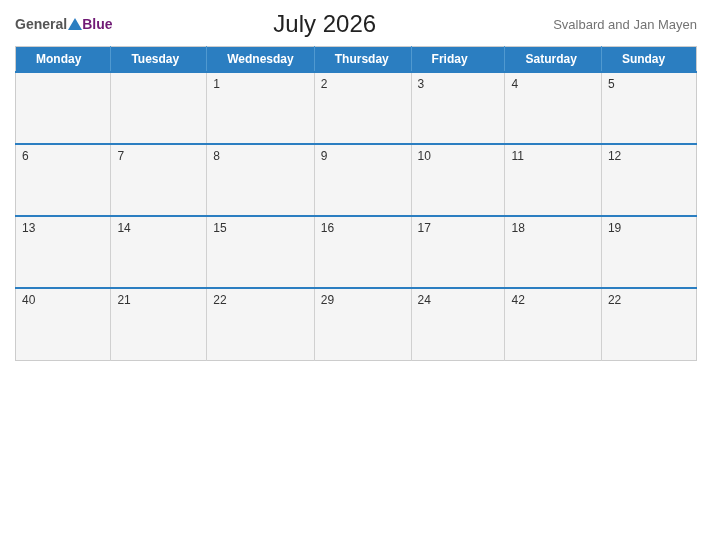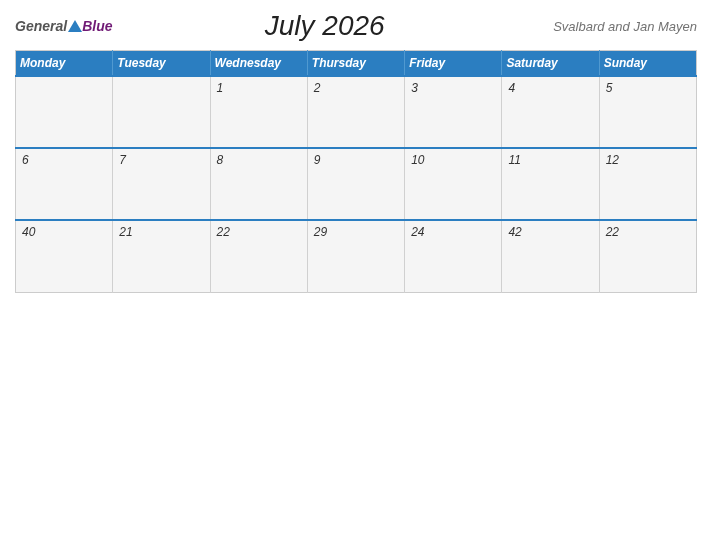--- a/index.html
+++ b/index.html
@@ -8,21 +8,20 @@
       font-family: Arial, Helvetica, sans-serif;
       width: 712px;
       height: 550px;
       overflow: hidden;
     }
     .calendar-container {
       width: 712px;
       height: 550px;
       background: #fff;
       padding: 10px 15px 10px 15px;
-      font-style: italic;
     }
     .header {
       display: flex;
       align-items: center;
       justify-content: space-between;
       margin-bottom: 8px;
     }
     .logo {
       display: flex;
       align-items: flex-end;
@@ -42,21 +41,21 @@
     .logo-triangle {
       width: 0;
       height: 0;
       border-left: 7px solid transparent;
       border-right: 7px solid transparent;
       border-bottom: 12px solid #2b7ec1;
       margin-left: 1px;
       margin-bottom: 1px;
     }
     .month-title {
-      font-size: 28px;
+      font-size: 24px;
       font-weight: 400;
       color: #222;
       text-align: center;
       flex: 1;
     }
     .region-label {
       font-size: 13px;
       color: #737373;
       text-align: right;
       min-width: 160px;
@@ -65,21 +64,21 @@
       width: 100%;
       border-collapse: collapse;
       border: 1px solid #ccc;
     }
     .calendar-table thead tr th {
       background: #2b7ec1;
       color: #fff;
       font-size: 12px;
       font-weight: 600;
       text-align: left;
-      padding: 5px 4px;
+      padding: 5px 20px;
       border-right: 1px solid #5099d0;
     }
     .calendar-table thead tr th:last-child {
       border-right: none;
     }
     .calendar-table tbody tr {
       height: 72px;
     }
     .calendar-table tbody tr td {
       border-top: 2px solid #2b7ec1;
@@ -142,20 +141,29 @@
         <tr>
           <td><span class="day-number">6</span></td>
           <td><span class="day-number">7</span></td>
           <td><span class="day-number">8</span></td>
           <td><span class="day-number">9</span></td>
           <td><span class="day-number">10</span></td>
           <td><span class="day-number">11</span></td>
           <td><span class="day-number">12</span></td>
         </tr>
         <tr>
+          <td><span class="day-number">13</span></td>
+          <td><span class="day-number">14</span></td>
+          <td><span class="day-number">15</span></td>
+          <td><span class="day-number">16</span></td>
+          <td><span class="day-number">17</span></td>
+          <td><span class="day-number">18</span></td>
+          <td><span class="day-number">19</span></td>
+        </tr>
+        <tr>
           <td><span class="day-number">40</span></td>
           <td><span class="day-number">21</span></td>
           <td><span class="day-number">22</span></td>
           <td><span class="day-number">29</span></td>
           <td><span class="day-number">24</span></td>
           <td><span class="day-number">42</span></td>
           <td><span class="day-number">22</span></td>
         </tr>
       </tbody>
   </table>

